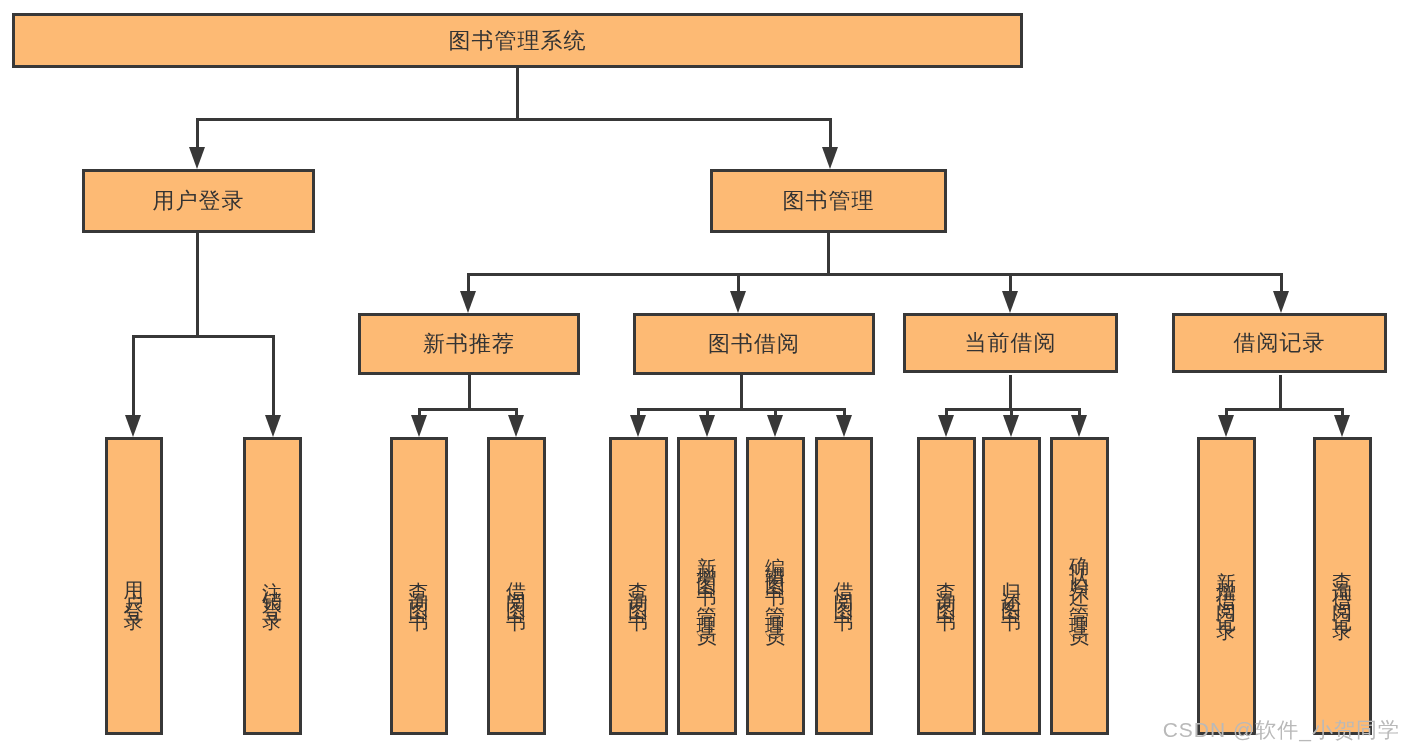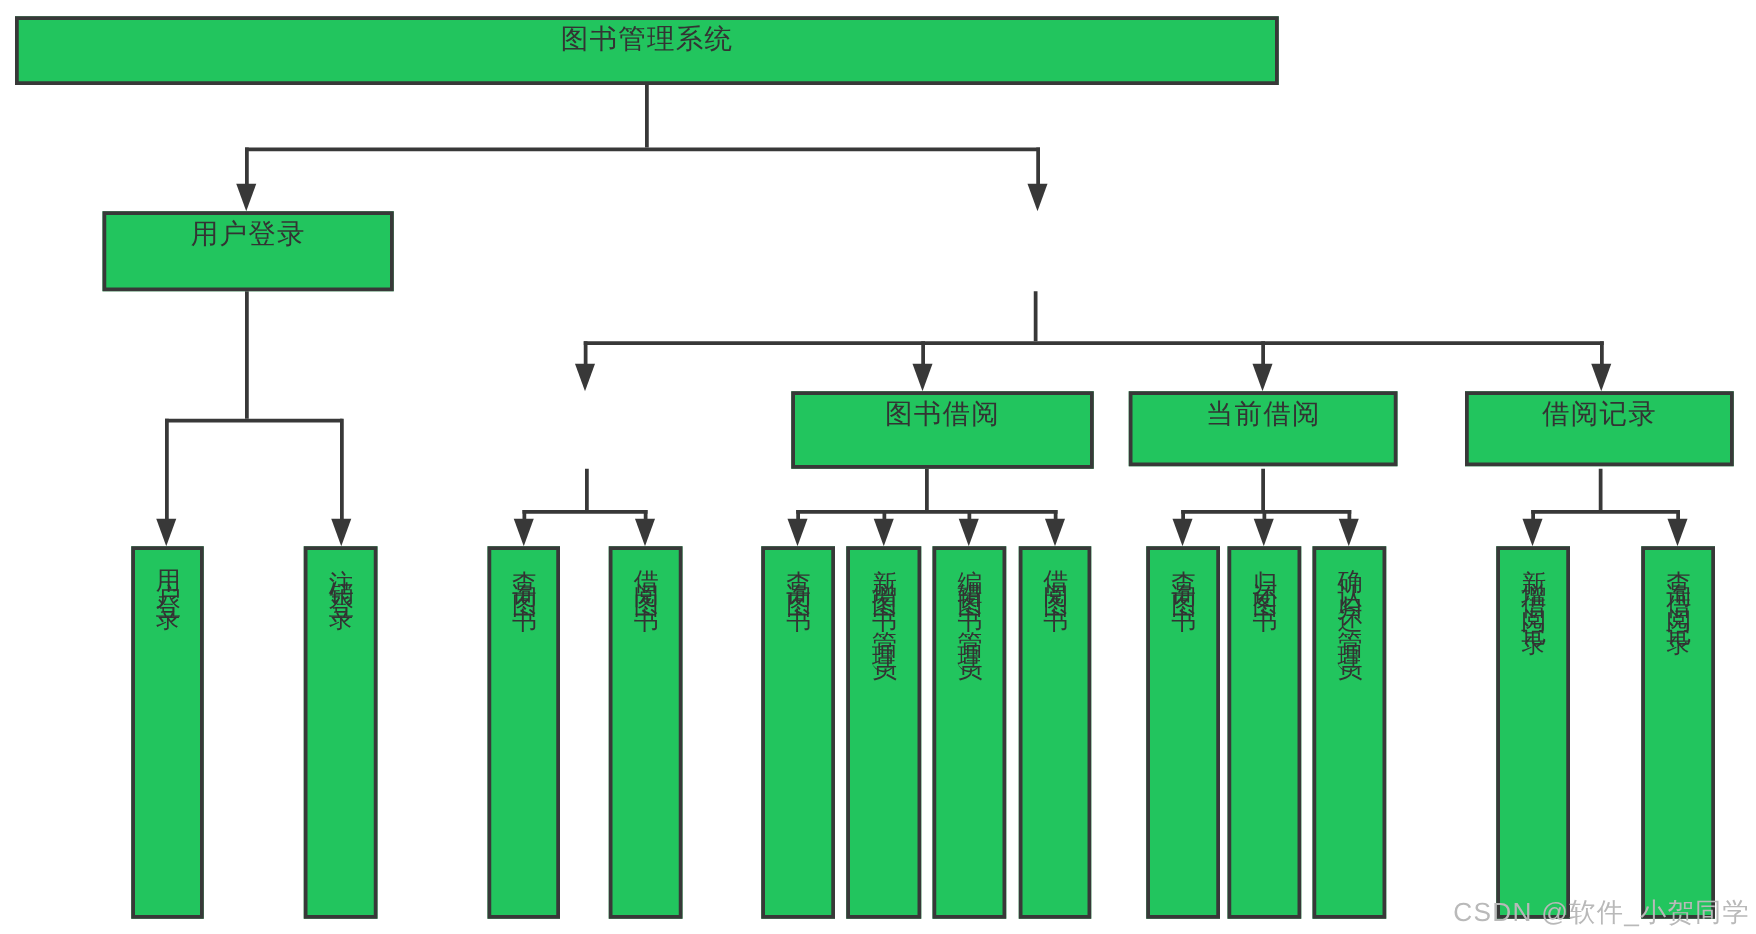--- a/index.html
+++ b/index.html
@@ -1,22 +1,22 @@
 <!DOCTYPE html>
 <html><head>
 <meta charset="utf-8">
 <style>
   html,body { margin:0; padding:0; background:#ffffff; }
   .stage {
     position:relative; width:1405px; height:747px; background:#ffffff;
     font-family:"Liberation Sans", sans-serif; color:#333333; overflow:hidden;
   }
   .node {
-    position:absolute; box-sizing:border-box; background:#22c55e;
-    border:3px solid #383838; display:flex; justify-content:center;
+    position:absolute; box-sizing:border-box; background:#fdba74;
+    border:3px solid #383838; display:flex; align-items:center; justify-content:center;
     font-size:22px; letter-spacing:1px; white-space:nowrap;
   }
   .vnode { font-size:20px; }
   .vnode .vtext {
     writing-mode:vertical-rl; text-orientation:mixed;
     letter-spacing:10px; line-height:1.1; white-space:nowrap;
   }
   .hline { position:absolute; height:3px; background:#383838; }
   .vline { position:absolute; width:3px;  background:#383838; }
   .arrow {
@@ -41,39 +41,45 @@
   <div class="vline" style="left:516px;top:68px;height:50px"></div>
   <div class="hline" style="left:196px;top:118px;width:636px"></div>
   <div class="vline" style="left:196px;top:118px;height:32px"></div>
   <div class="arrow" style="left:189px;top:147px"></div>
   <div class="vline" style="left:829px;top:118px;height:32px"></div>
   <div class="arrow" style="left:822px;top:147px"></div>
 
   <div class="node" style="left:82px;top:169px;width:233px;height:64px">
     <span>用户登录</span>
   </div>
+  <div class="node" style="left:710px;top:169px;width:237px;height:64px">
+    <span>图书管理</span>
+  </div>
 
   <div class="vline" style="left:196px;top:233px;height:102px"></div>
   <div class="hline" style="left:132px;top:335px;width:142px"></div>
   <div class="vline" style="left:132px;top:335px;height:82px"></div>
   <div class="arrow" style="left:125px;top:415px"></div>
   <div class="vline" style="left:272px;top:335px;height:82px"></div>
   <div class="arrow" style="left:265px;top:415px"></div>
 
   <div class="vline" style="left:827px;top:233px;height:40px"></div>
   <div class="hline" style="left:467px;top:273px;width:816px"></div>
   <div class="vline" style="left:467px;top:273px;height:22px"></div>
   <div class="arrow" style="left:460px;top:291px"></div>
   <div class="vline" style="left:737px;top:273px;height:22px"></div>
   <div class="arrow" style="left:730px;top:291px"></div>
   <div class="vline" style="left:1009px;top:273px;height:22px"></div>
   <div class="arrow" style="left:1002px;top:291px"></div>
   <div class="vline" style="left:1280px;top:273px;height:22px"></div>
   <div class="arrow" style="left:1273px;top:291px"></div>
 
+  <div class="node" style="left:358px;top:313px;width:222px;height:62px">
+    <span>新书推荐</span>
+  </div>
   <div class="node" style="left:633px;top:313px;width:242px;height:62px">
     <span>图书借阅</span>
   </div>
   <div class="node" style="left:903px;top:313px;width:215px;height:60px">
     <span>当前借阅</span>
   </div>
   <div class="node" style="left:1172px;top:313px;width:215px;height:60px">
     <span>借阅记录</span>
   </div>
 

